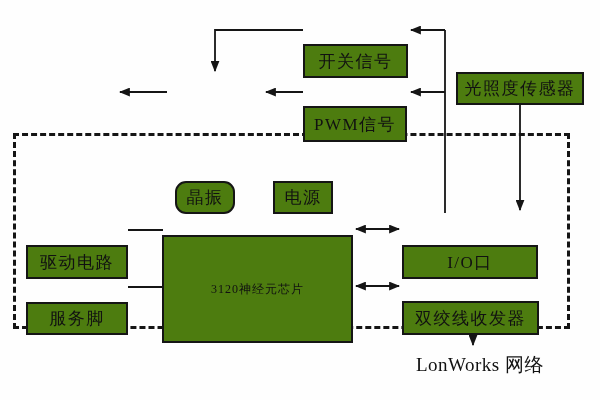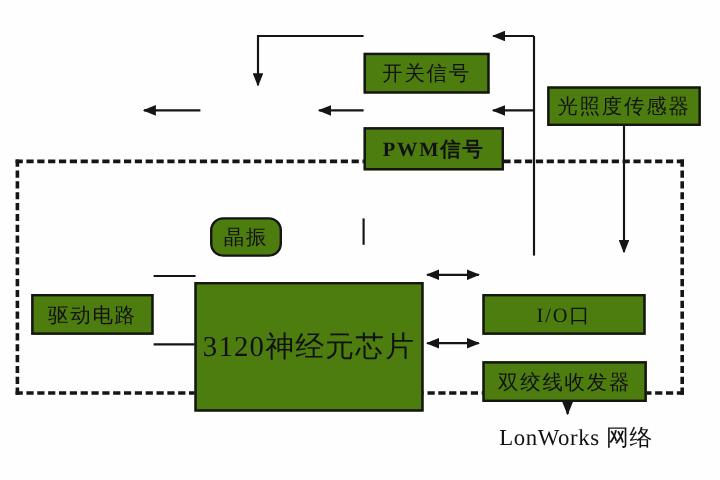--- a/index.html
+++ b/index.html
@@ -22,21 +22,21 @@
     letter-spacing:1.5px;
     white-space:nowrap;
     margin-top:32px;
   }
   .dashed-frame{
     position:absolute;
     box-sizing:border-box;
     border:3px dashed #151515;
     background:transparent;
   }
-  .chip-label{font-size:24px;letter-spacing:1px;text-align:center;}
+  .chip-label{font-size:12px;letter-spacing:1px;text-align:center;}
   .free-label{
     position:absolute;
     font-size:19px;
     letter-spacing:0.5px;
     text-align:center;
     white-space:nowrap;
   }
 </style>
 </head>
 <body>
@@ -68,27 +68,29 @@
   </svg>
 
   <div class="dashed-frame" style="left:13px;top:133px;width:557px;height:196px;"></div>
 
   <div class="box" style="left:303px;top:12px;width:105px;height:34px;">开关信号</div>
 
   <div class="box" style="left:456px;top:40px;width:128px;height:33px;">光照度传感器</div>
 
 
 
-  <div class="box" style="left:303px;top:74px;width:117px;height:36px;font-weight:bold;">PWM信号</div>
+  <div class="box" style="left:303px;top:74px;width:104px;height:36px;">PWM信号</div>
 
   <div class="box" style="left:175px;top:149px;width:60px;height:33px;border-radius:11px;">晶振</div>
 
+  <div class="box" style="left:273px;top:149px;width:60px;height:33px;">电源</div>
 
   <div class="box" style="left:26px;top:213px;width:102px;height:34px;">驱动电路</div>
 
+  <div class="box" style="left:26px;top:270px;width:102px;height:33px;">服务脚</div>
 
   <div class="box chip-label" style="left:162px;top:203px;width:191px;height:108px;">3120神经元芯片</div>
 
   <div class="box" style="left:402px;top:213px;width:136px;height:34px;">I/O口</div>
 
   <div class="box" style="left:402px;top:269px;width:137px;height:34px;">双绞线收发器</div>
 
   <div class="free-label" style="left:405px;top:352px;width:150px;">LonWorks 网络</div>
 
 </div>

